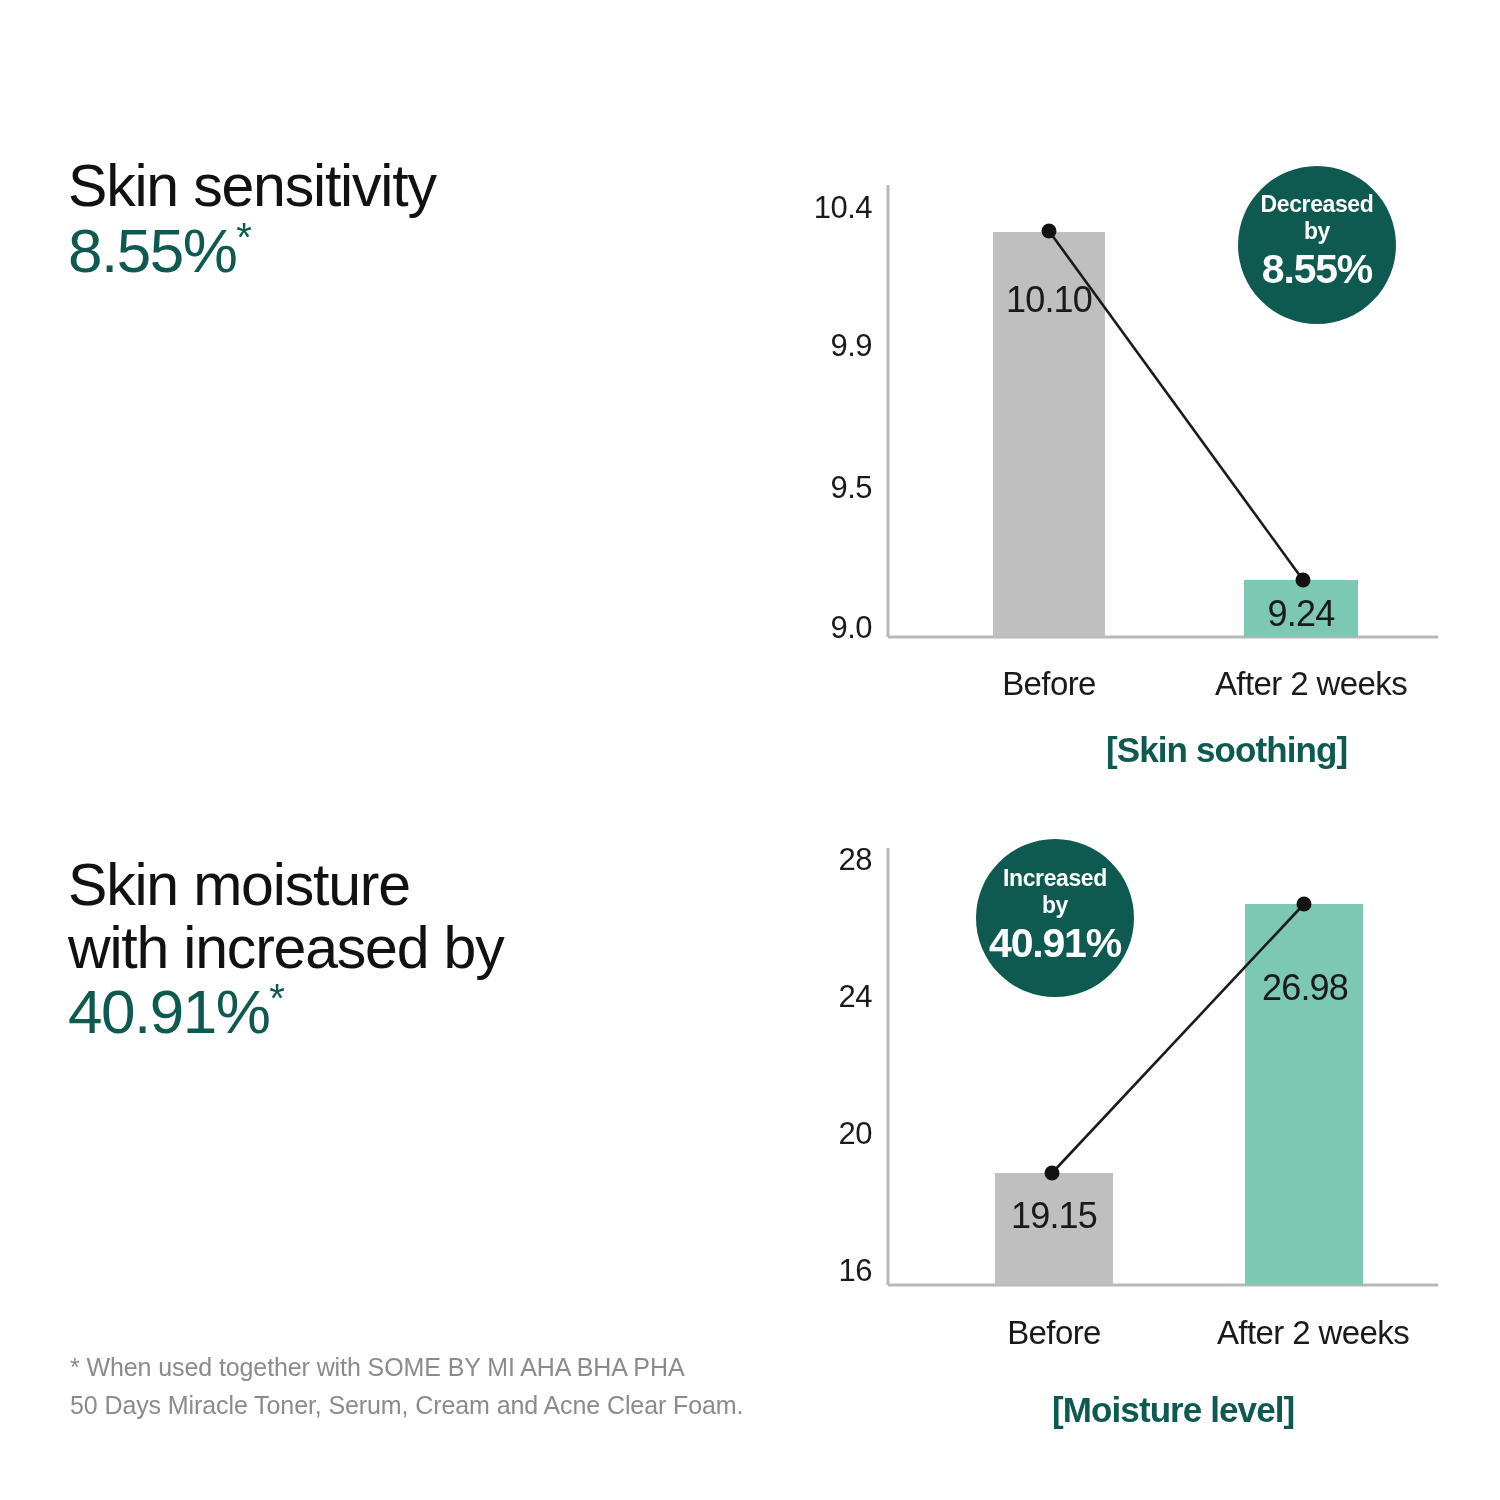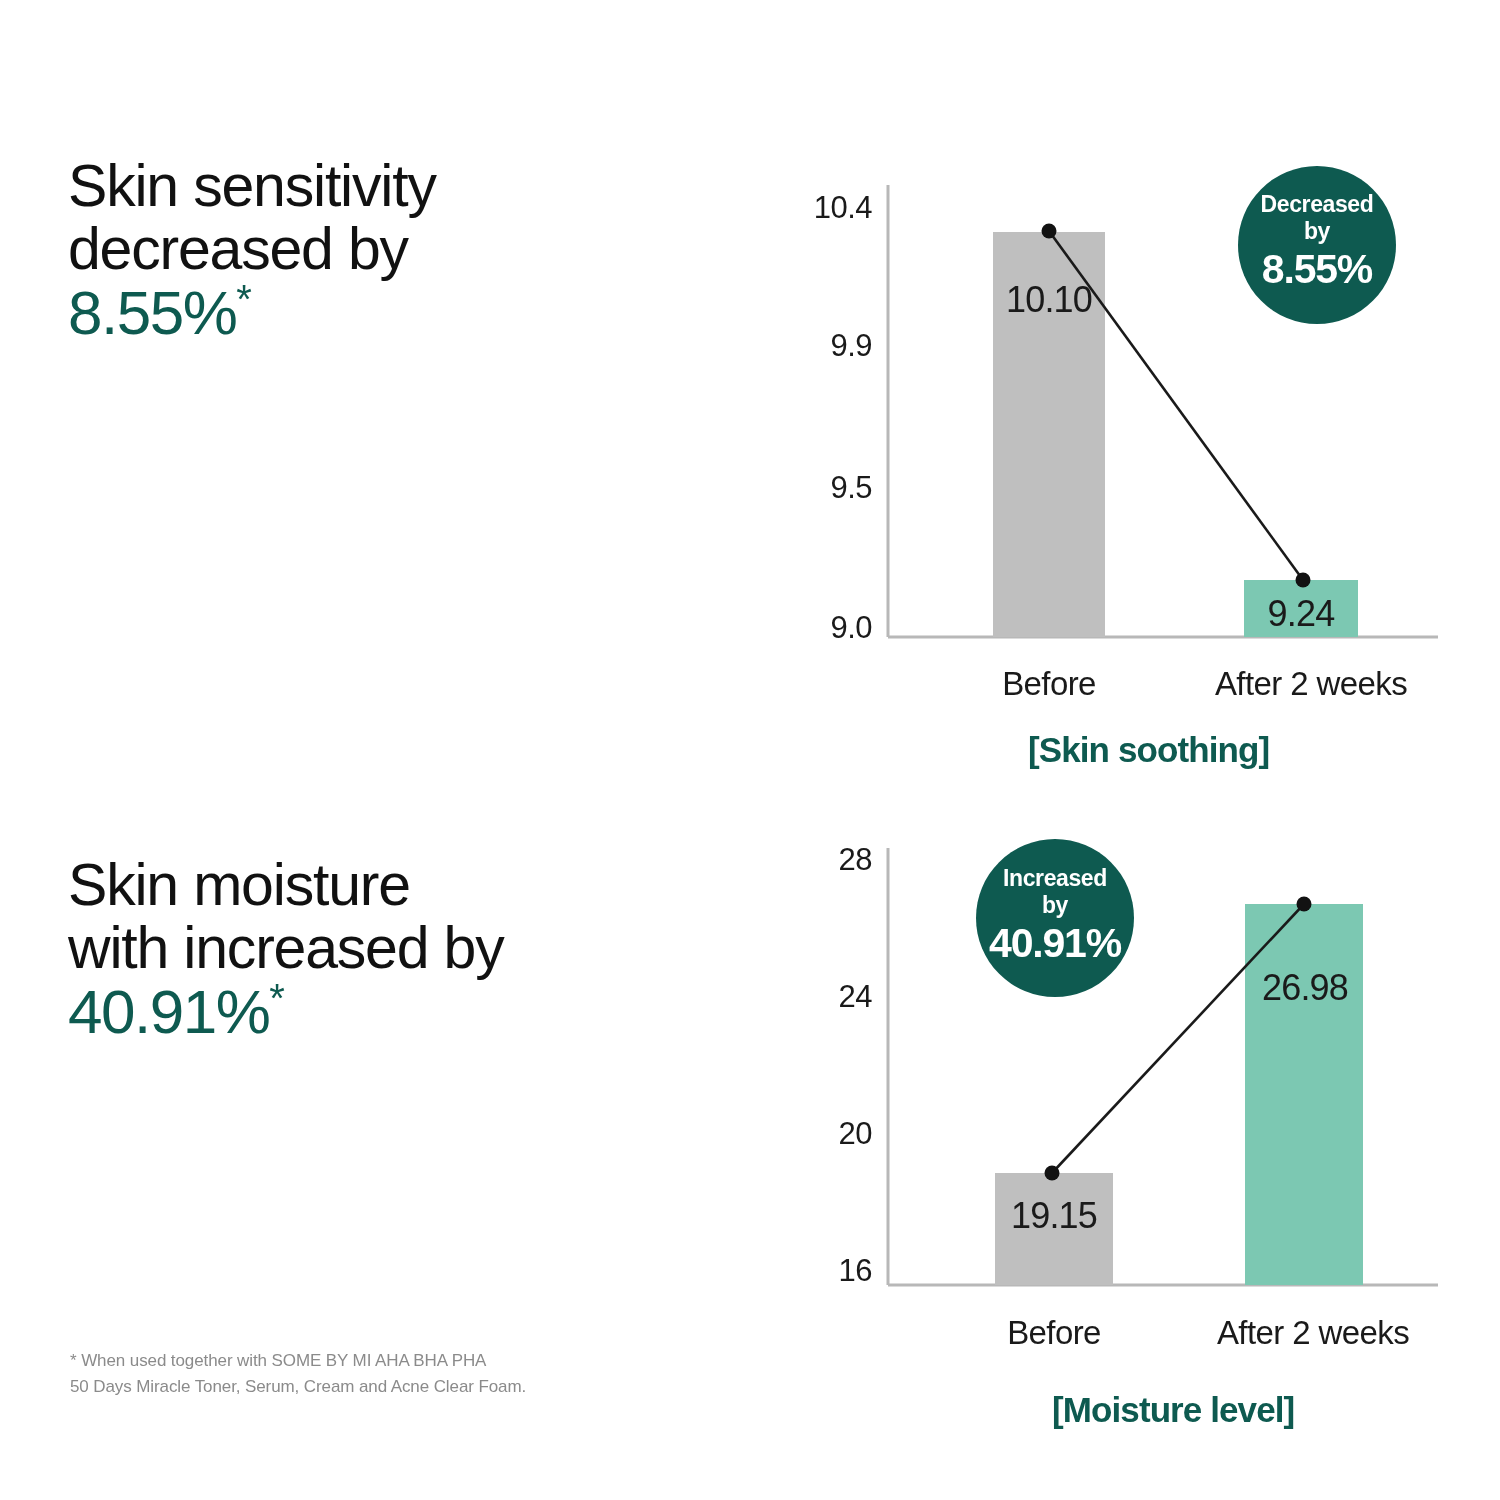--- a/index.html
+++ b/index.html
@@ -38,21 +38,21 @@
   #headline-1 { top: 155px; }
   #headline-2 { top: 808px; margin-top: 46px; }
 
   .headline-line { display: block; white-space: nowrap; }
 
   
   .footnote {
     position: absolute;
     left: 70px;
     top: 1348px;
-    font-size: 17px;
+    font-size: 25px;
     line-height: 1.52;
     color: #8b8b8b;
     letter-spacing: -0.1px;
   }
   .footnote span { display: block; white-space: nowrap; }
 
   
   .chart-block { position: absolute; }
   #chart-block-1 { left: 760px; top: 150px; width: 700px; height: 640px; }
   #chart-block-2 { left: 760px; top: 820px; width: 700px; height: 640px; }
@@ -105,29 +105,28 @@
 
   
   .caption {
     position: absolute;
     font-size: 35px;
     font-weight: bold;
     color: #0E5A50;
     letter-spacing: -0.9px;
     white-space: nowrap;
   }
-  #caption-1 { left: 1028px; top: 730px; text-align: right; }
+  #caption-1 { left: 1106px; top: 730px; text-align: right; }
   #caption-2 { left: 1052px; top: 1390px; }
 </style>
 </head>
 <body>
 
 <div class="headline" id="headline-1">
   <span class="headline-line">Skin sensitivity</span>
-  <span class="headline-line">decreased by</span>
   <span class="headline-line"><span class="accent">8.55%</span><span class="accent star">*</span></span>
 </div>
 
 <div class="chart-block" id="chart-block-1">
   <svg class="chart-svg" width="700" height="640" viewBox="0 0 700 640">
 
     <line class="axis-line" x1="128" y1="35" x2="128" y2="487"></line>
     <line class="axis-line" x1="128" y1="487" x2="678" y2="487"></line>
 
     <text class="tick-label" x="112" y="68">10.4</text>

